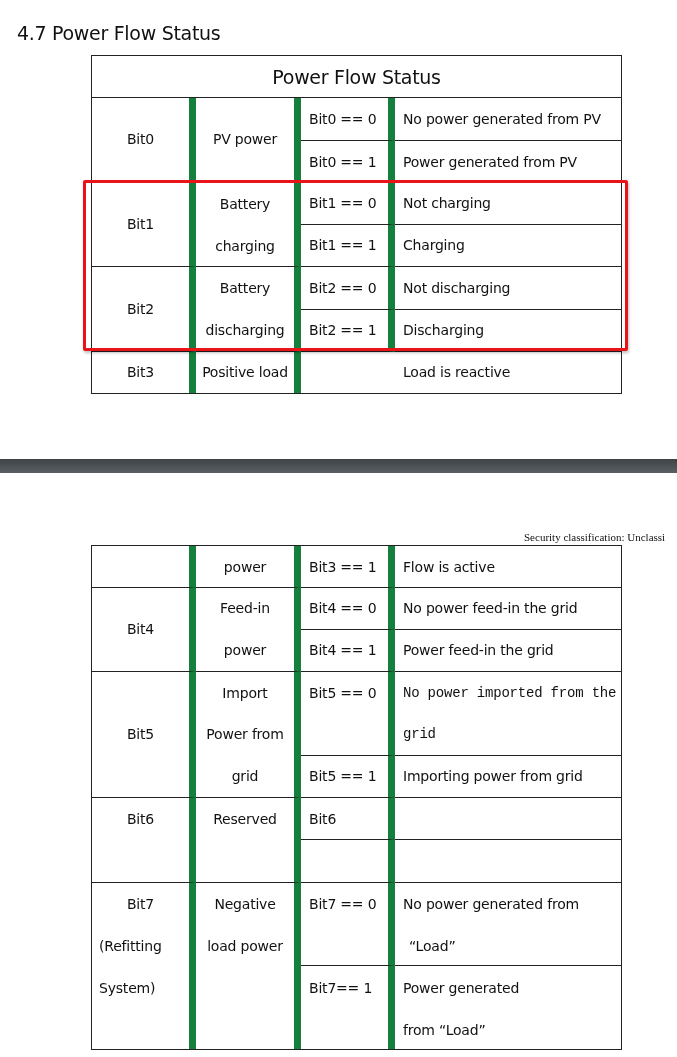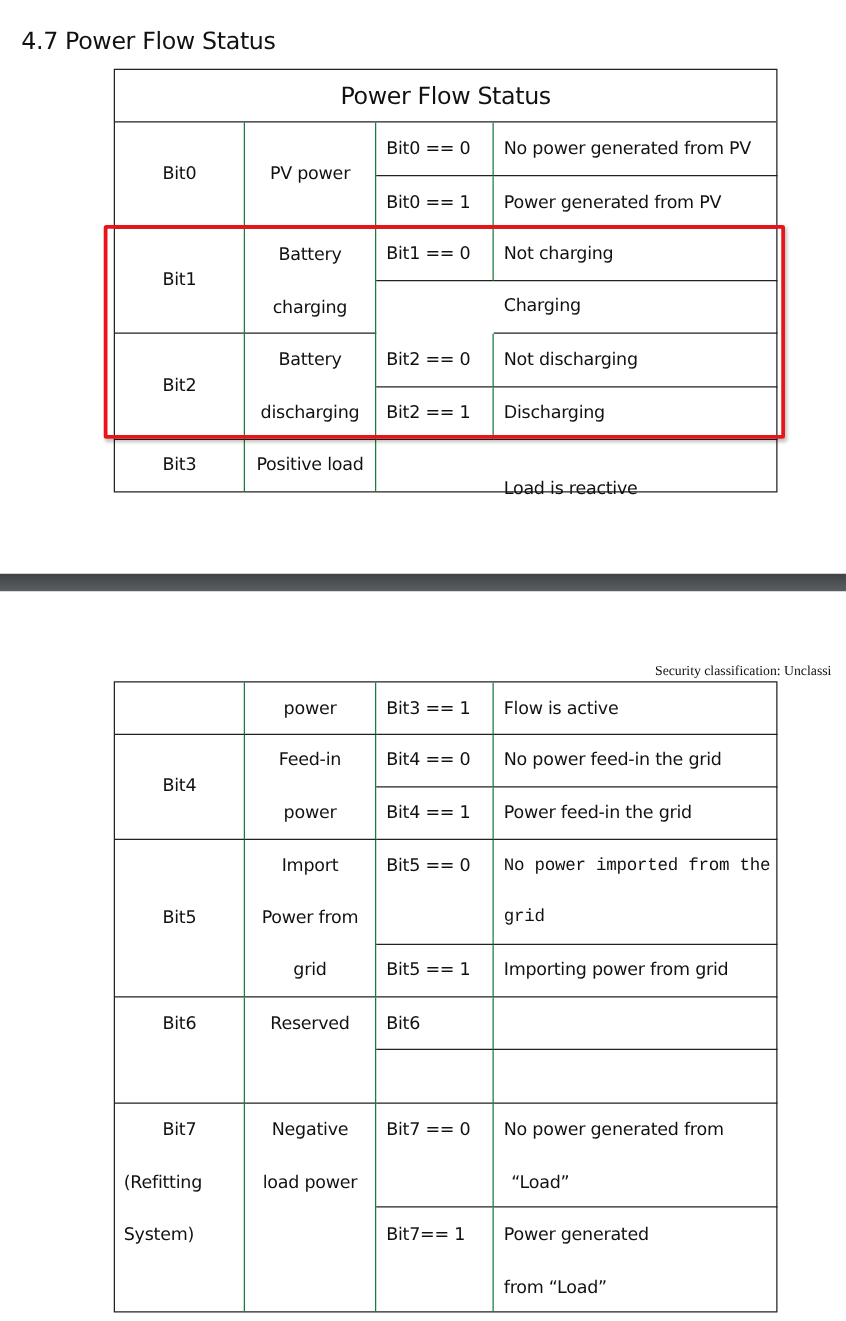--- a/index.html
+++ b/index.html
@@ -1,20 +1,20 @@
 <!DOCTYPE html>
 <html><head>
 <meta charset="utf-8">
 <style>
   html, body { margin:0; padding:0; background:#ffffff; }
   body { width:677px; height:1057px; position:relative; overflow:hidden;
          font-family:"DejaVu Sans", "Liberation Sans", sans-serif; color:#111; }
   .heading { position:absolute; left:17px; top:22px; font-size:19px; letter-spacing:-0.3px; }
   .tbl { position:absolute; border:1.5px solid #222; box-sizing:border-box; }
-  .cell { position:absolute; box-sizing:border-box; border-right:1px solid #15803d; border-bottom:1px solid #222;
+  .cell { position:absolute; box-sizing:border-box; border-right:7px solid #15803d; border-bottom:1px solid #222;
           font-size:14px; letter-spacing:-0.2px; }
   .center { text-align:center; }
   .line { position:absolute; left:0; right:0; white-space:nowrap; }
   .left .line { left:8px; right:auto; }
   .title-cell { position:absolute; left:0; top:0; width:100%; height:42px; border-bottom:1px solid #222;
                 box-sizing:border-box; text-align:center; font-size:19px; line-height:42px; letter-spacing:-0.3px; }
   .highlight { position:absolute; left:83px; top:180px; width:545px; height:171px; border:3px solid #e8141a;
                box-sizing:border-box; border-radius:2px; box-shadow:1px 2px 3px rgba(0,0,0,0.25); pointer-events:none; }
   .page-sep { position:absolute; left:0; top:459px; width:677px; height:14px;
               background:linear-gradient(#3f4346,#5a5f63); }
@@ -53,20 +53,23 @@
   <div class="cell center" style="left:104px; top:127px; width:105px; height:84px;">
     <div class="line" style="top:13px;">Battery</div>
     <div class="line" style="top:55px;">charging</div>
   </div>
   <div class="cell left" style="left:209px; top:127px; width:94px; height:42px;">
     <div class="line" style="top:12px;">Bit1 == 0</div>
   </div>
   <div class="cell left" style="left:303px; top:127px; width:227px; height:42px; border-right:none;">
     <div class="line" style="top:12px;">Not charging</div>
   </div>
+  <div class="cell left" style="left:209px; top:169px; width:94px; height:42px;">
+    <div class="line" style="top:12px;">Bit1 == 1</div>
+  </div>
   <div class="cell left" style="left:303px; top:169px; width:227px; height:42px; border-right:none;">
     <div class="line" style="top:12px;">Charging</div>
   </div>
 
   <div class="cell center" style="left:0; top:211px; width:104px; height:85px;">
     <div class="line" style="top:34px;">Bit2</div>
   </div>
   <div class="cell center" style="left:104px; top:211px; width:105px; height:85px;">
     <div class="line" style="top:13px;">Battery</div>
     <div class="line" style="top:55px;">discharging</div>
@@ -83,21 +86,21 @@
   <div class="cell left" style="left:303px; top:254px; width:227px; height:42px; border-right:none;">
     <div class="line" style="top:12px;">Discharging</div>
   </div>
 
   <div class="cell center" style="left:0; top:296px; width:104px; height:41px; border-bottom:none;">
     <div class="line" style="top:12px;">Bit3</div>
   </div>
   <div class="cell center" style="left:104px; top:296px; width:105px; height:41px; border-bottom:none;">
     <div class="line" style="top:12px;">Positive load</div>
   </div>
-  <div class="cell left" style="left:303px; top:296px; width:227px; height:41px; border-right:none; border-bottom:none;margin-top:19px;">
+  <div class="cell left" style="left:303px; top:296px; width:227px; height:41px; border-right:none; border-bottom:none;">
     <div class="line" style="top:12px;">Load is reactive</div>
   </div>
 </div>
 
 <div class="highlight"></div>
 
 <div class="page-sep"></div>
 
 <div class="security">Security classification: Unclassi</div>
 

